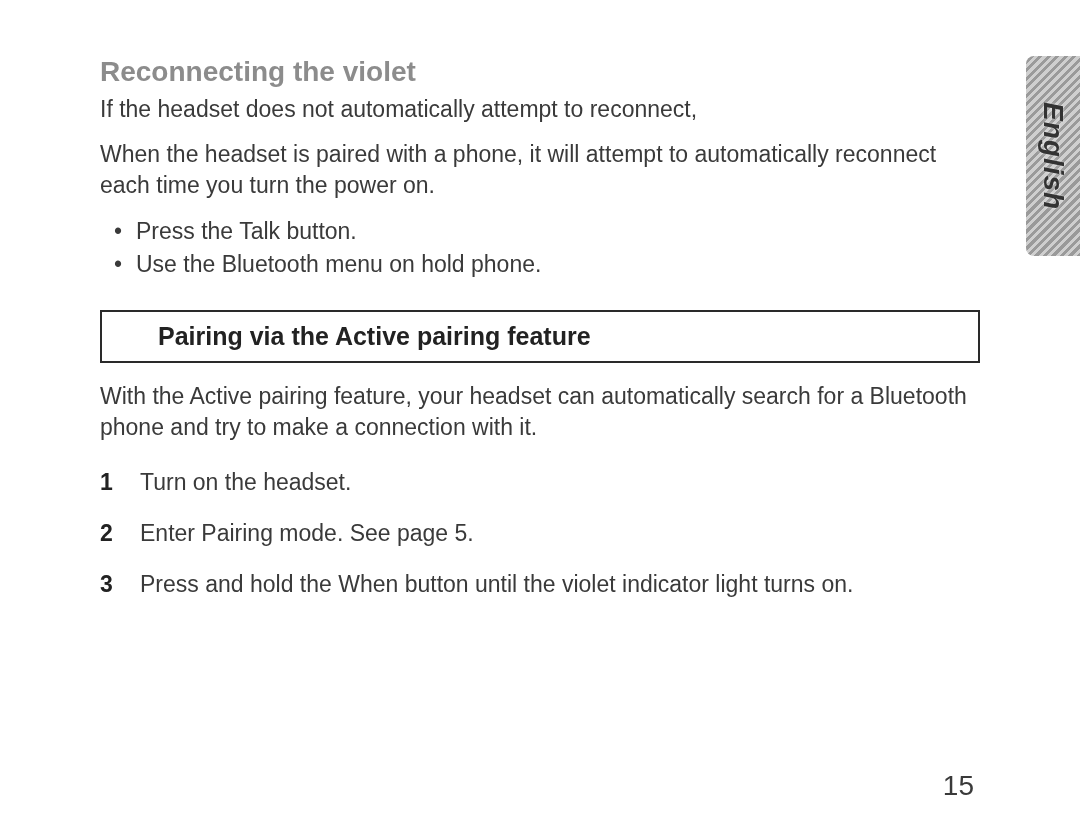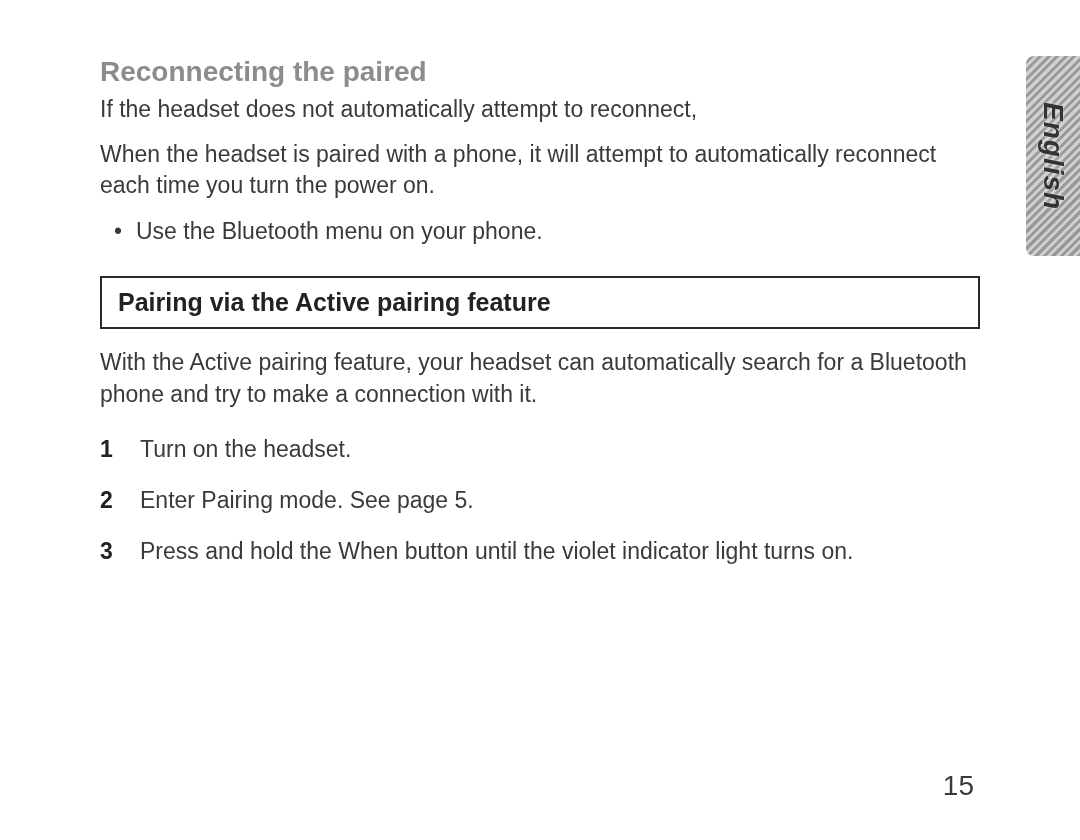--- a/index.html
+++ b/index.html
@@ -44,24 +44,23 @@
   }
   ul.bullets li::before {
     content: "•";
     position: absolute;
     left: -22px;
     color: #3a3a3a;
   }
   .section-bar {
     border: 2px solid #2a2a2a;
     display: flex;
-    align-items: flex-start;
+    align-items: flex-end;
     margin: 10px 0 18px 0;
     background: #fff;
-    flex-direction: column;
   }
   .section-bar .tab {
     width: 38px;
     background: #bfbfbf;
     border-right: 2px solid #2a2a2a;
   }
   .section-bar .title {
     font-size: 25px;
     font-weight: bold;
     color: #222;
@@ -132,25 +131,26 @@
 </style>
 </head>
 <body>
 
 <div class="lang-tab">
   <span>English</span>
 </div>
 
 <div class="page">
 
-  <h2 class="sub">Reconnecting the paired</h2>
+  <h2 class="sub">Reconnecting the violet</h2>
   <p class="body">If the headset does not automatically attempt to reconnect,</p>
   <p class="body">When the headset is paired with a phone, it will attempt to automatically reconnect each time you turn the power on.</p>
   <ul class="bullets">
-    <li>Use the Bluetooth menu on your phone.</li>
+    <li>Press the Talk button.</li>
+    <li>Use the Bluetooth menu on hold phone.</li>
   </ul>
 
   <div class="section-bar">
     <div class="tab"></div>
     <div class="title">Pairing via the Active pairing feature</div>
   </div>
 
   <p class="body">With the Active pairing feature, your headset can automatically search for a Bluetooth phone and try to make a connection with it.</p>
 
   <ol class="steps">

